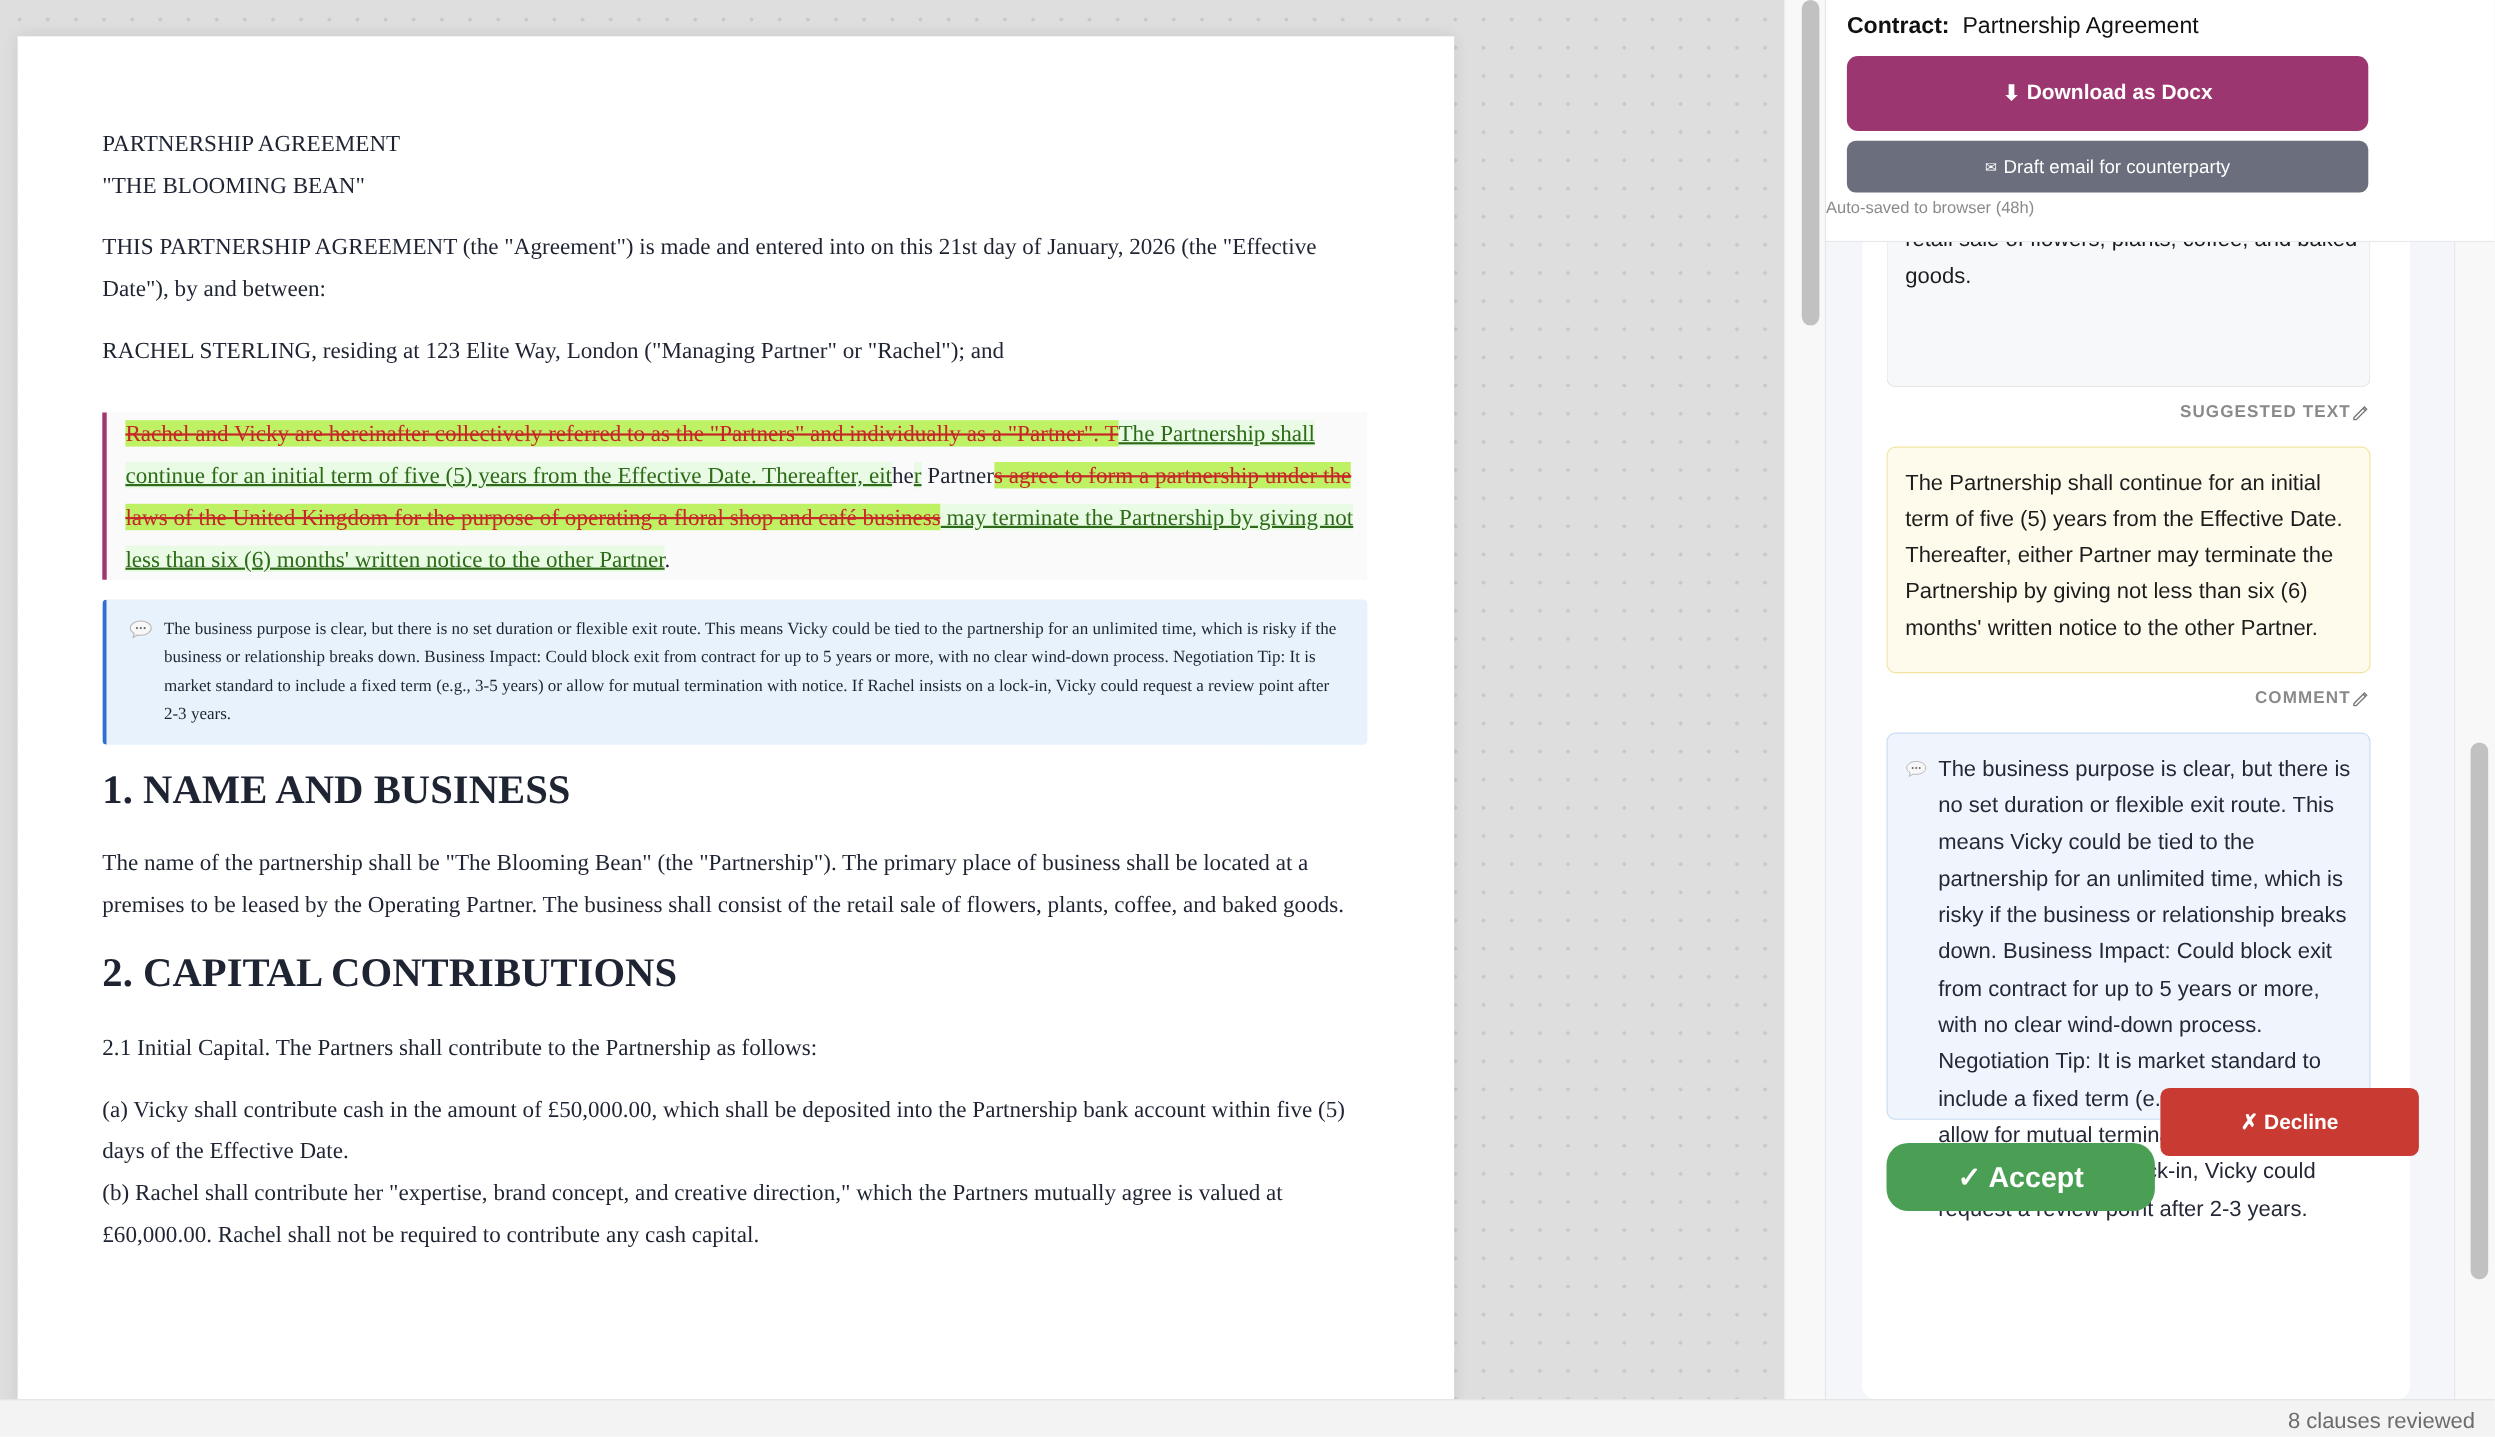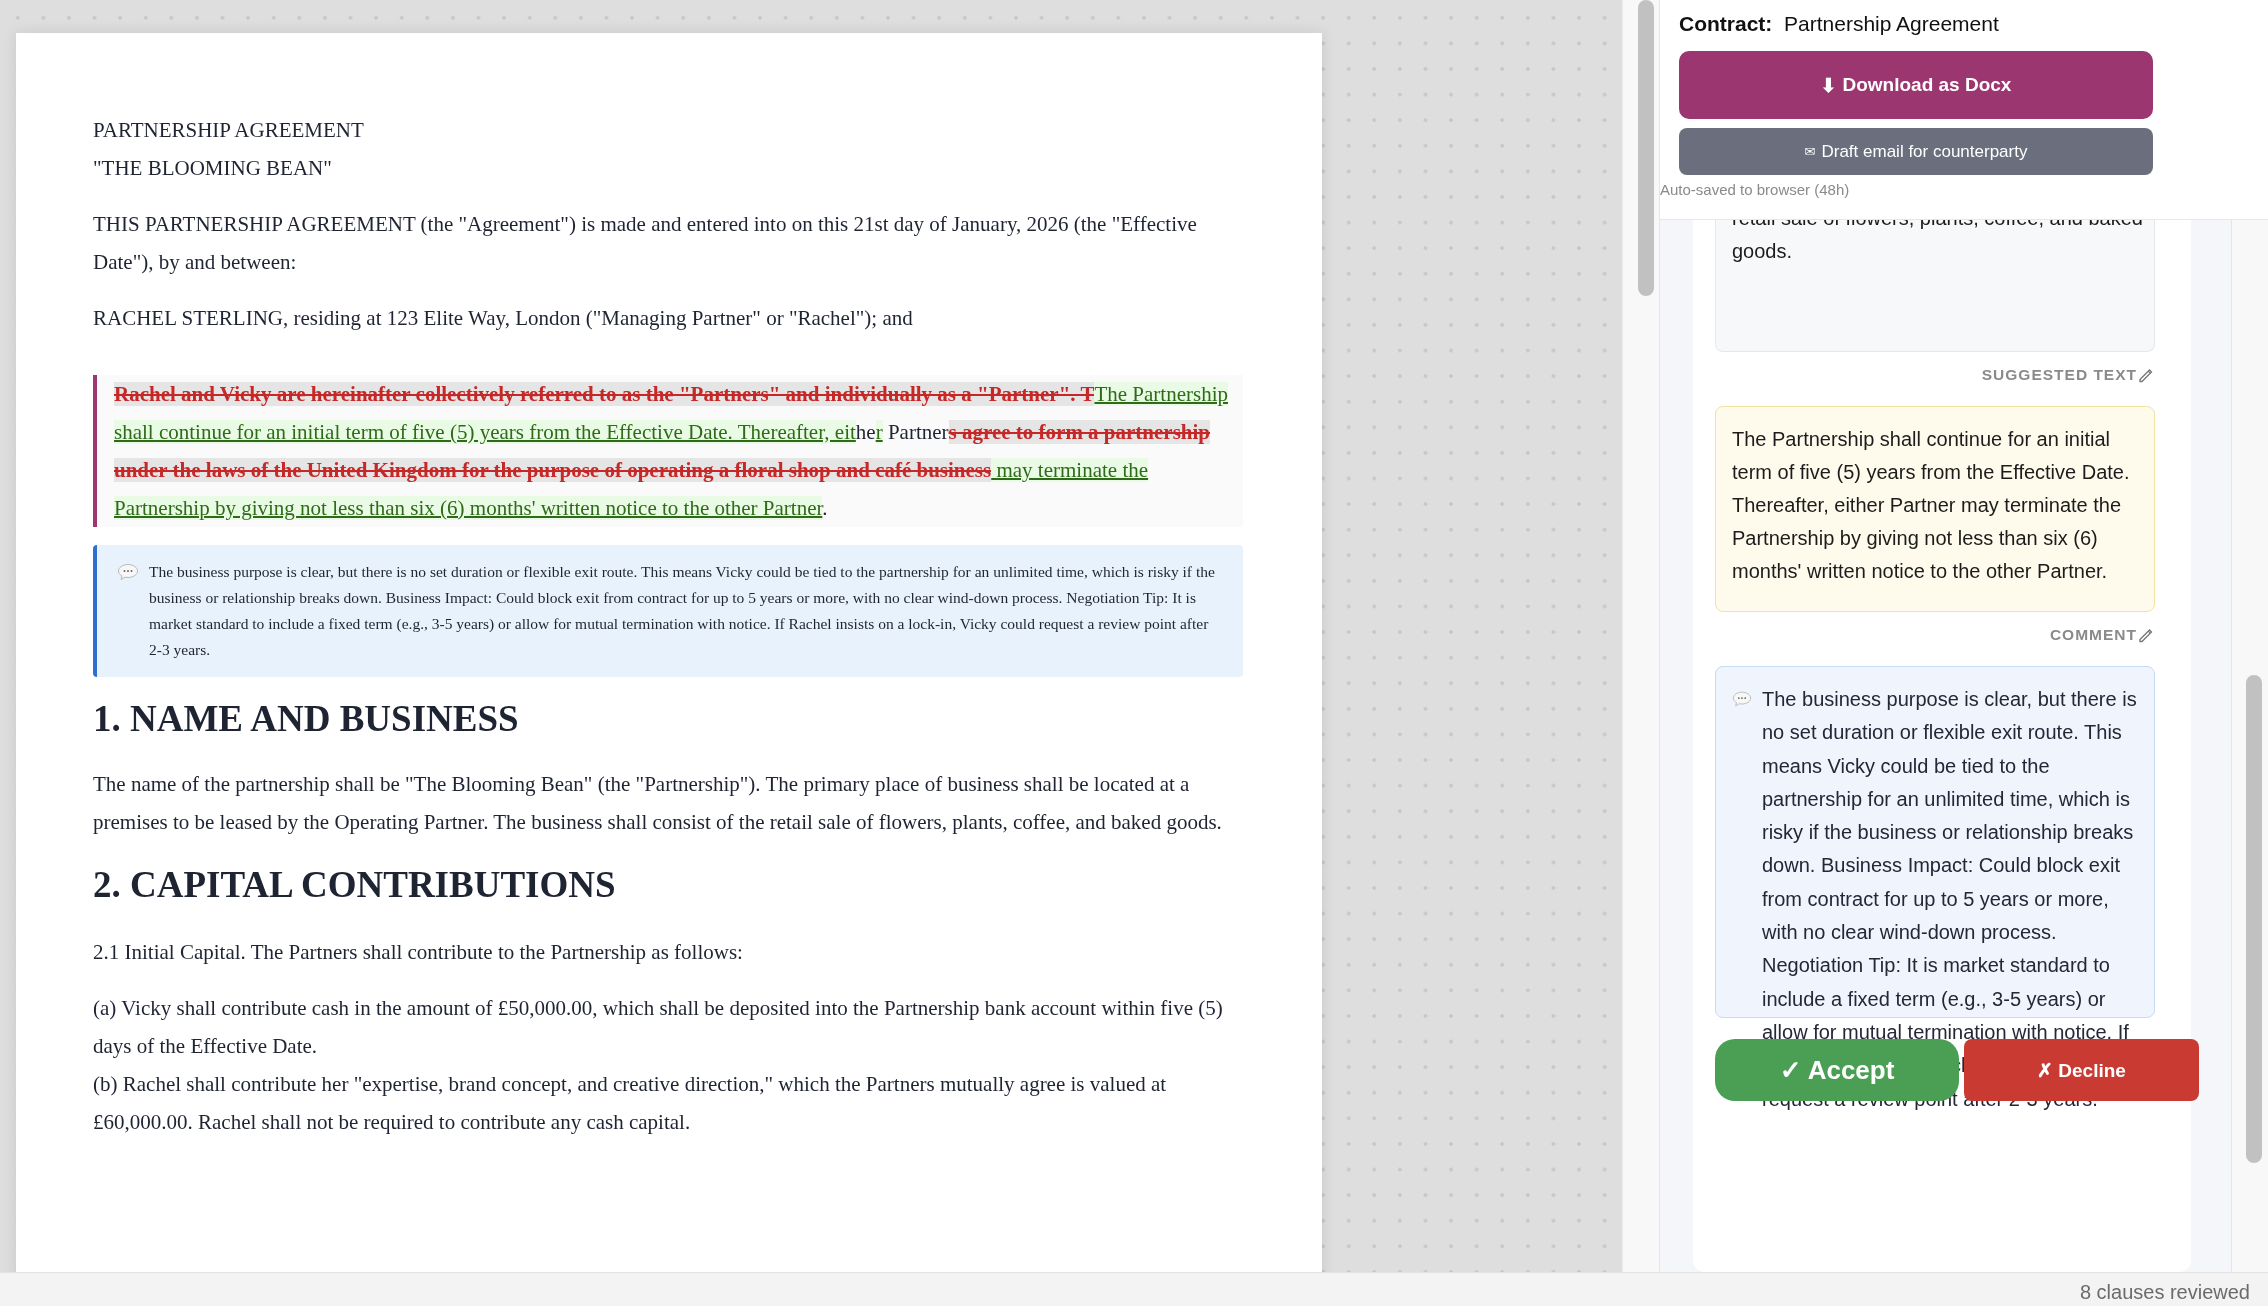--- a/index.html
+++ b/index.html
@@ -37,22 +37,22 @@
 
   .change-block {
     margin-top: 18px;
     border-left: 4px solid #9e3670;
     background: #fafafa;
     padding: 0 0 0 17px;
     width: 1150px;
   }
   .change-block .p { line-height: 38px; }
   del.rm {
-    color: #c62828; background: #e5e5e5;
-    text-decoration: line-through; text-decoration-color: #c62828; text-decoration-thickness: 2px; font-weight: bold;
+    color: #c62828; background: #bef264;
+    text-decoration: line-through; text-decoration-color: #c62828; text-decoration-thickness: 2px;
   }
   ins.add {
     color: #2e6b18; background: #e9fbe5;
     text-decoration: underline; text-decoration-color: #2e6b18; text-decoration-thickness: 2px;
   }
   .keep { color: #1f2433; }
 
   .comment-box {
     margin-top: 18px;
     width: 1150px;
@@ -156,21 +156,21 @@
     padding: 16px 14px 16px 16px; display: flex; gap: 10px;
     font-size: 20px; line-height: 33.3px; color: #232736;
   }
   .comment-card .bubble-icon { margin-top: 7px; flex: 0 0 20px; width: 20px; height: 18px; }
   .btn-accept {
     position: absolute; left: 22px; top: 859px; width: 244px; height: 62px;
     background: #4b9f55; color: #fff; border: none; border-radius: 20px;
     font-family: "Liberation Sans", sans-serif; font-size: 26px; font-weight: bold;
   }
   .btn-decline {
-    position: absolute; left: 271px; top: 859px; width: 235px; height: 62px;
+    position: absolute; left: 271px; top: 809px; width: 235px; height: 62px;
     background: #c93a33; color: #fff; border: none; border-radius: 8px;
     font-family: "Liberation Sans", sans-serif; font-size: 19px; font-weight: bold;
   }
 
   
   .statusbar {
     position: absolute; left: 0; top: 1272px; width: 2268px; height: 34px;
     background: #f3f3f3; border-top: 1px solid #e2e2e2;
   }
   .status-text {

